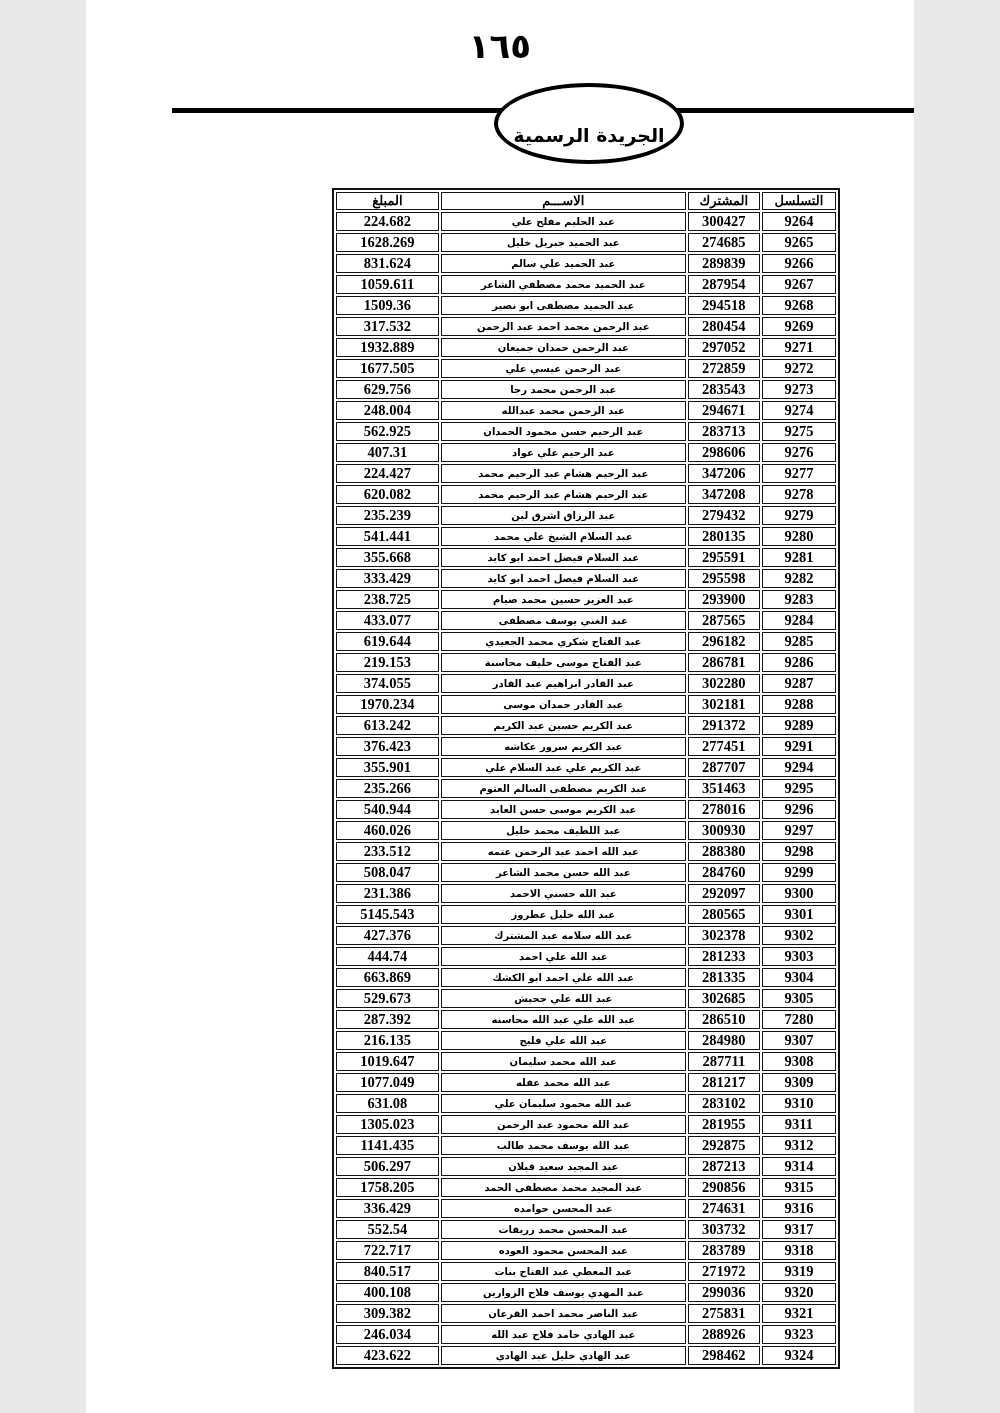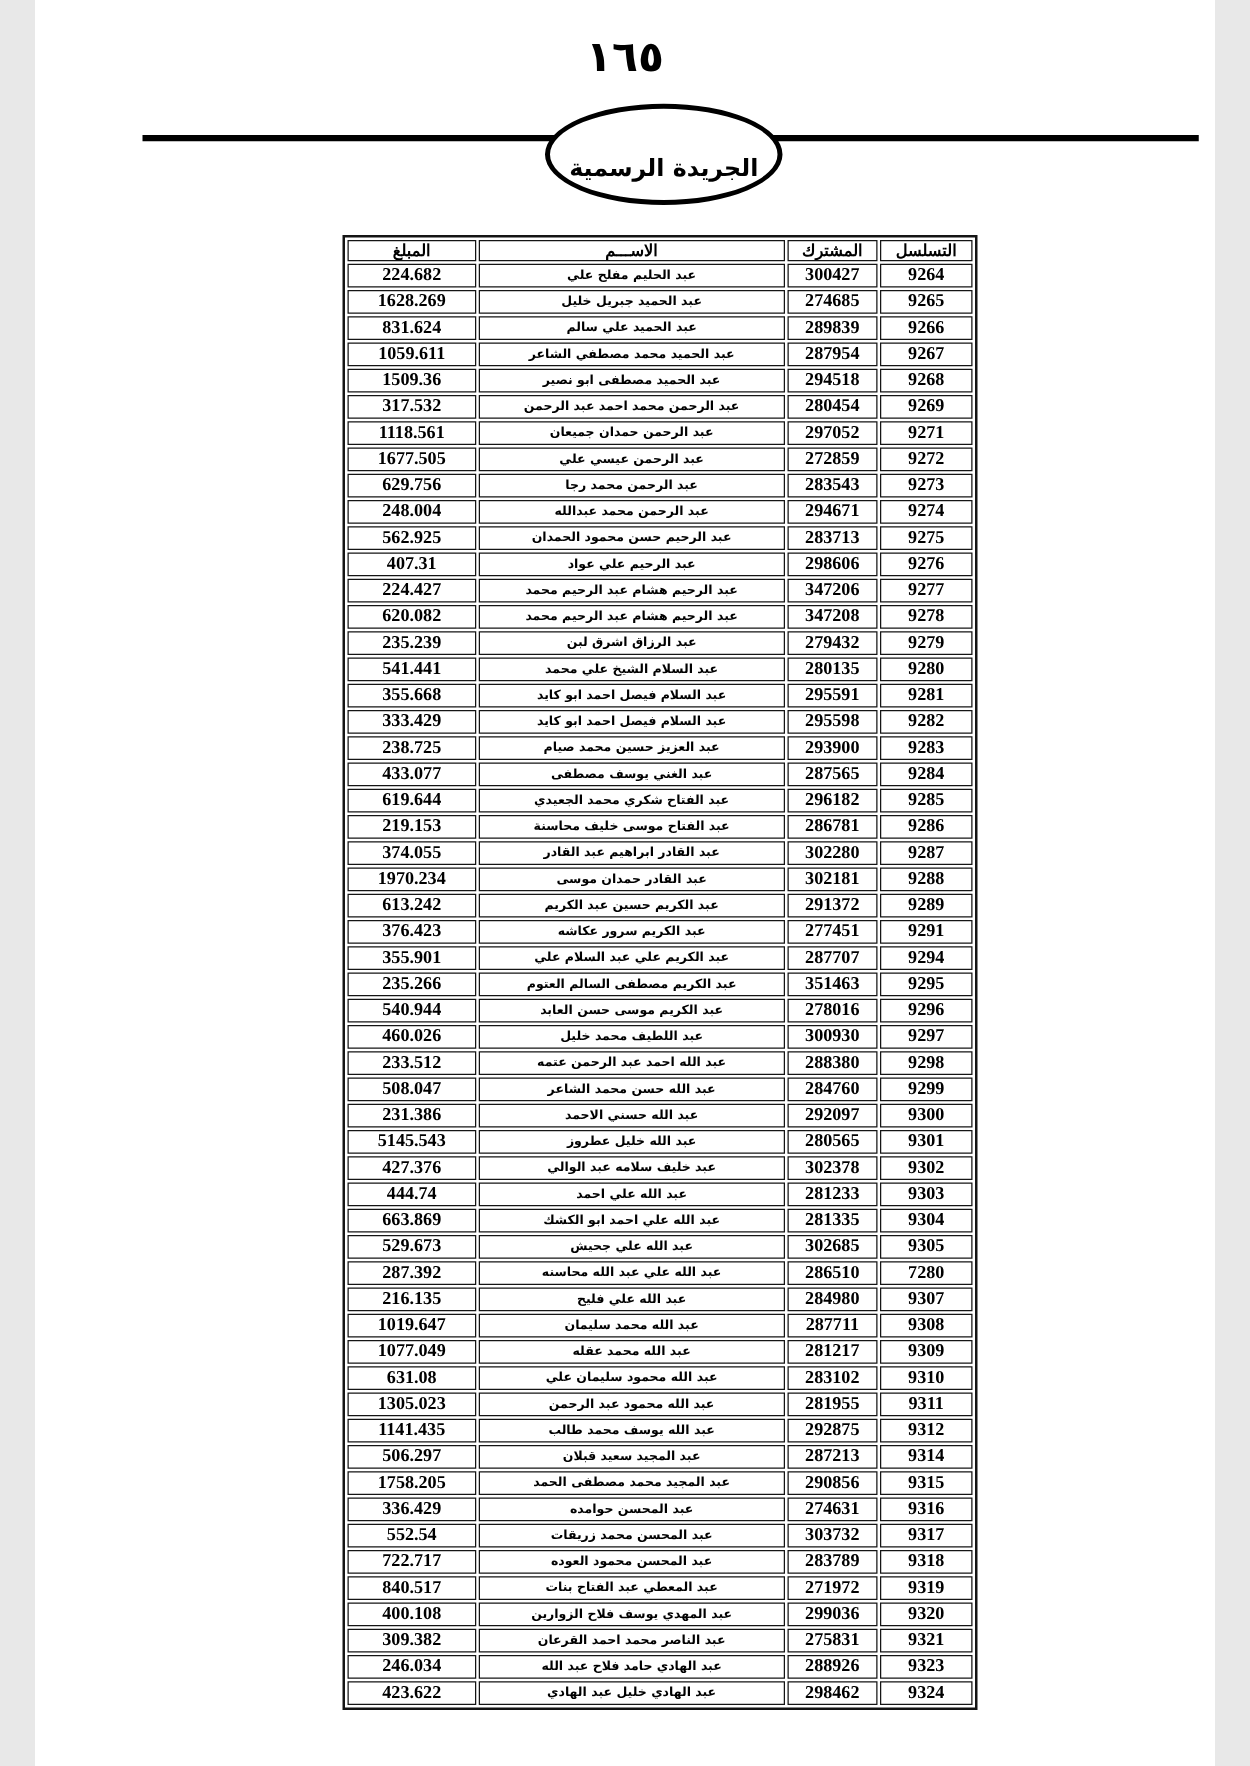--- a/index.html
+++ b/index.html
@@ -1,19 +1,19 @@
 <!DOCTYPE html>
 <html lang="ar"><head>
 <meta charset="utf-8">
 <style>
   * { margin: 0; padding: 0; box-sizing: border-box; }
   body { background: #e8e8e8; font-family: "DejaVu Sans", sans-serif; }
   .page {
     position: relative;
-    width: 944px;
+    width: 828px;
     height: 1413px;
     background: #ffffff;
     margin: 0 auto;
     overflow: hidden;
   }
   .page-number {
     position: absolute;
     top: 26px;
     left: 0;
     width: 100%;
@@ -77,21 +77,21 @@
     height: 16px;
     text-align: center;
     vertical-align: middle;
     font-weight: bold;
     color: #000;
     overflow: hidden;
     white-space: nowrap;
     padding: 0 2px;
   }
   table.records th {
-    font-family: Liberation Sans, sans-serif;
+    font-family: Liberation Serif, serif;
     font-size: 13px;
   }
   td.num {
     font-family: "Liberation Serif", serif;
     font-size: 14.5px;
     direction: ltr;
   }
   td.name {
     font-family: "DejaVu Sans", sans-serif;
     font-size: 10px;
@@ -160,21 +160,21 @@
           <tr>
             <td class="num">9269</td>
             <td class="num">280454</td>
             <td class="name">عبد الرحمن محمد احمد عبد الرحمن</td>
             <td class="num">317.532</td>
           </tr>
           <tr>
             <td class="num">9271</td>
             <td class="num">297052</td>
             <td class="name">عبد الرحمن حمدان جميعان</td>
-            <td class="num">1118.561</td>
+            <td class="num">1932.889</td>
           </tr>
           <tr>
             <td class="num">9272</td>
             <td class="num">272859</td>
             <td class="name">عبد الرحمن عيسي علي</td>
             <td class="num">1677.505</td>
           </tr>
           <tr>
             <td class="num">9273</td>
             <td class="num">283543</td>
@@ -327,21 +327,21 @@
           </tr>
           <tr>
             <td class="num">9301</td>
             <td class="num">280565</td>
             <td class="name">عبد الله خليل عطروز</td>
             <td class="num">5145.543</td>
           </tr>
           <tr>
             <td class="num">9302</td>
             <td class="num">302378</td>
-            <td class="name">عبد خليف سلامه عبد الوالي</td>
+            <td class="name">عبد الله سلامه عبد المشترك</td>
             <td class="num">427.376</td>
           </tr>
           <tr>
             <td class="num">9303</td>
             <td class="num">281233</td>
             <td class="name">عبد الله علي احمد</td>
             <td class="num">444.74</td>
           </tr>
           <tr>
             <td class="num">9304</td>

